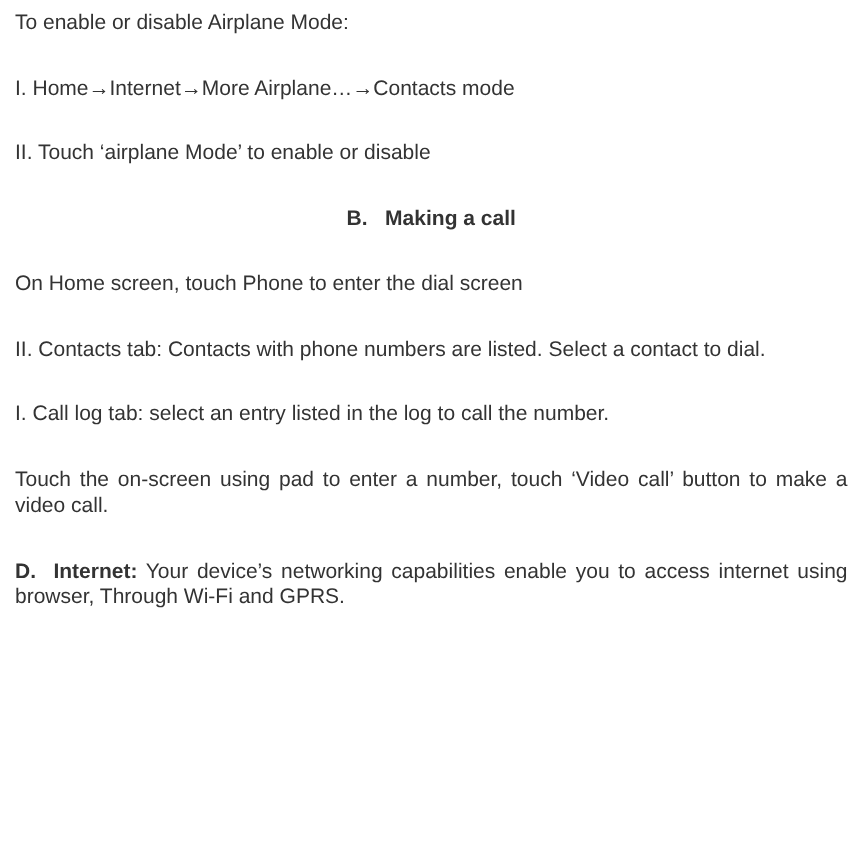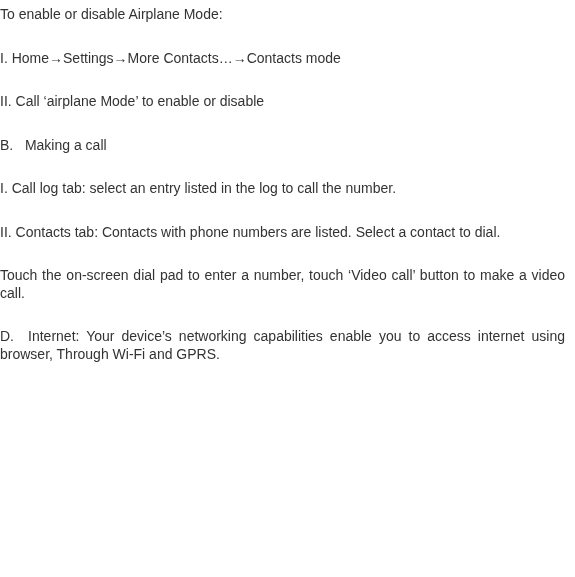--- a/index.html
+++ b/index.html
@@ -8,65 +8,66 @@
     width: 575px;
     height: 577px;
     background: #fff;
     font-family: Arial, Helvetica, sans-serif;
     font-size: 14px;
     color: #333;
     line-height: 1.25;
     overflow: hidden;
   }
   .page {
-    padding: 6px 10px 10px 0;
+    padding: 6px 10px 10px 10px;
     box-sizing: border-box;
     text-align: justify;
   }
   .para {
     margin: 0 0 26px 0;
     text-align: justify;
   }
   .bold {
-    font-weight: normal;
+    font-weight: bold;
   }
   .section-heading {
-    font-weight: normal;
-    text-align: left;
+    font-weight: bold;
+    text-align: center;
   }
   .nowrap {
     white-space: nowrap;
   }
   .arrow {
     font-family: "Segoe UI Symbol", Arial, sans-serif;
   }
   .last {
     margin-bottom: 0;
   }
 </style>
 </head>
 <body>
 
 <div class="page">
 
   <p class="para">To enable or disable Airplane Mode:</p>
 
   <p class="para nowrap">
-    <span>I. Home</span><span class="arrow">→</span><span>Settings</span><span class="arrow">→</span><span>More Contacts…</span><span class="arrow">→</span><span>Contacts mode</span>
+    <span>I. Home</span><span class="arrow">→</span><span>Internet</span><span class="arrow">→</span><span>More Airplane…</span><span class="arrow">→</span><span>Contacts mode</span>
   </p>
 
-  <p class="para">II. Call ‘airplane Mode’ to enable or disable</p>
+  <p class="para">II. Touch ‘airplane Mode’ to enable or disable</p>
 
   <p class="para section-heading">B.&nbsp;&nbsp; Making a call</p>
 
+  <p class="para">On Home screen, touch Phone to enter the dial screen</p>
+
+  <p class="para">II. Contacts tab: Contacts with phone numbers are listed. Select a contact to dial.</p>
 
   <p class="para">I. Call log tab: select an entry listed in the log to call the number.</p>
 
-  <p class="para">II. Contacts tab: Contacts with phone numbers are listed. Select a contact to dial.</p>
 
-
-  <p class="para">Touch the on-screen dial pad to enter a number, touch ‘Video call’ button to make a video call.</p>
+  <p class="para">Touch the on-screen using pad to enter a number, touch ‘Video call’ button to make a video call.</p>
 
   <p class="para last">
     <span class="bold">D.&nbsp;&nbsp;Internet:</span><span> Your device’s networking capabilities enable you to access internet using browser, Through Wi-Fi and GPRS.</span>
   </p>
 
 </div>
 
 </body></html>

